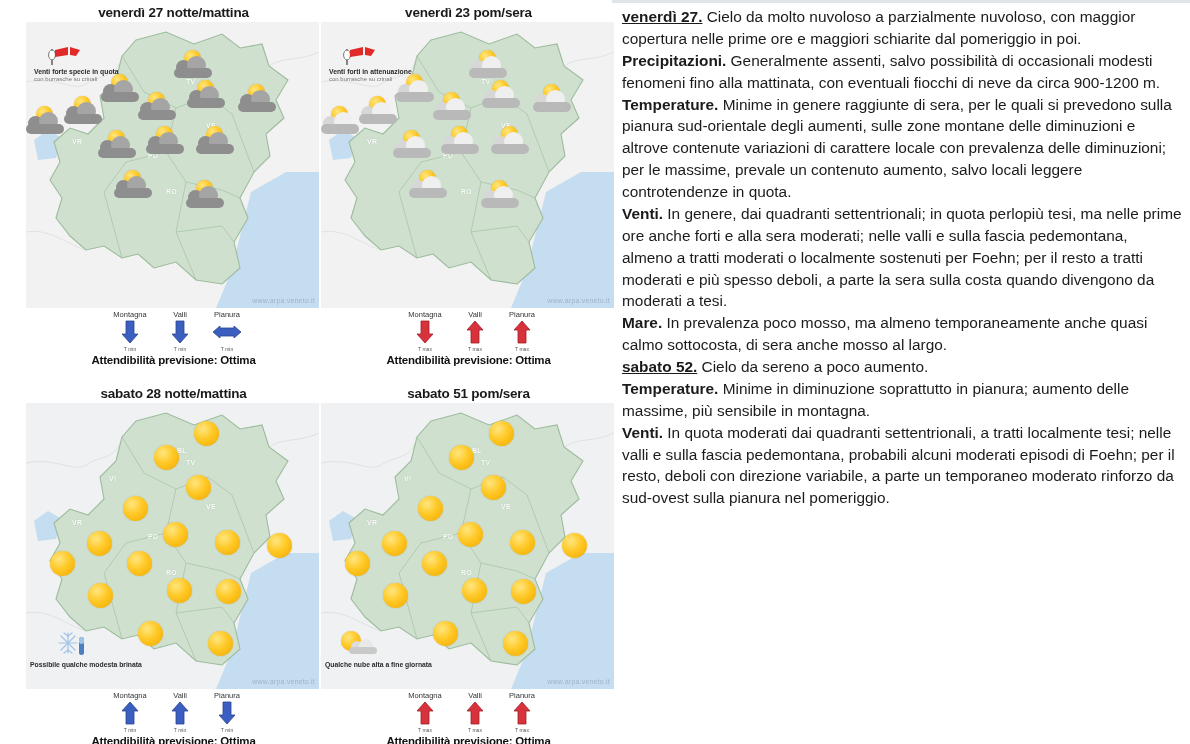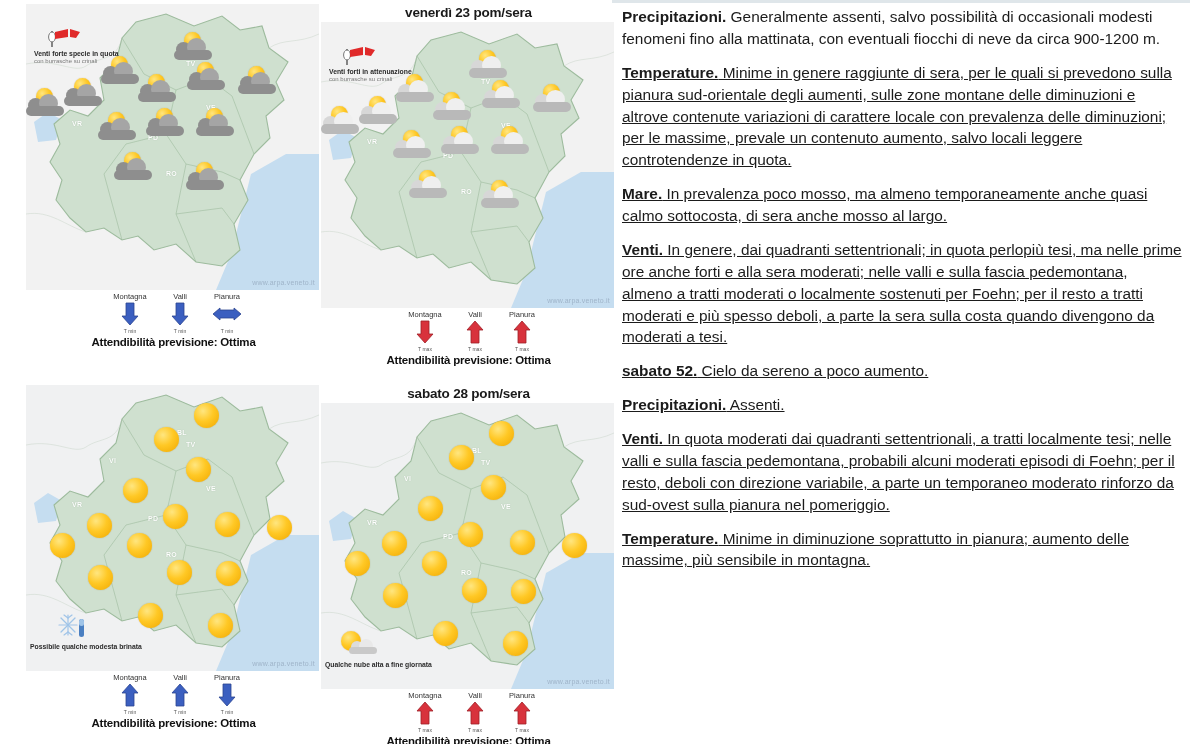--- a/index.html
+++ b/index.html
@@ -78,35 +78,36 @@
     letter-spacing:-0.2px;margin-top:1px;
   }
 
   
   .text-col{
     width:578px;height:744px;padding:6px 8px 0 10px;box-sizing:border-box;
     background:#fff;
   }
   .tc-inner{font-size:15.4px;line-height:1.42;color:#1b1b1b;}
   .para{margin:0 0 0 0;text-indent:0;}
-  .para + .para{margin-top:12px;text-decoration:underline;}
+  .para + .para{margin-top:0px;}
   .hd{font-weight:bold;}
   .hd.u{text-decoration:underline;}
   .topline{
     position:absolute;left:612px;top:0;width:578px;height:3px;background:#dfe6ea;
   }
 </style>
 </head>
 <body>
 
 <div class="page">
 
   <div class="maps-col">
 
     <div class="panel" style="left:26px;top:4px;">
+      <div class="panel-title">venerdì 27 notte/mattina</div>
       <div class="map-box">
         <svg class="region-shape" viewBox="0 0 293 286">
           <rect x="0" y="0" width="293" height="286" fill="#f2f2f2"></rect>
           <path d="M225,170 L260,150 L293,150 L293,286 L190,286 L205,250 Z" fill="#c5ddf0"></path>
           <path d="M8,118 L22,108 L36,116 L30,136 L12,138 Z" fill="#c5ddf0"></path>
           <path d="M110,18 L140,10 L168,22 L196,12 L214,26 L236,22 L243,44 L262,58 L250,78
                    L258,96 L240,112 L244,134 L228,150 L214,176 L222,196 L208,220 L214,246
                    L196,262 L170,258 L150,240 L128,246 L112,232 L96,236 L78,224 L60,228
                    L44,214 L30,196 L36,176 L24,158 L34,140 L28,120 L44,106 L62,112 L78,96
                    L74,74 L90,58 L96,34 Z" fill="#cfe0cf" stroke="#9dbb9d" stroke-width="1.1"></path>
@@ -446,20 +447,21 @@
               <path d="M9,1 L17,10 L13,10 L13,23 L5,23 L5,10 L1,10 Z" fill="#d8323c" stroke="#9e1f27" stroke-width="0.8"></path>
             </svg>
           </div>
           <div class="val">T max</div>
         </div>
       </div>
       <div class="reliab">Attendibilità previsione: Ottima</div>
     </div>
 
     <div class="panel" style="left:26px;top:385px;">
+      <div class="panel-title">sabato 28 notte/mattina</div>
       <div class="map-box sunny">
         <svg class="region-shape" viewBox="0 0 293 286">
           <rect x="0" y="0" width="293" height="286" fill="#f0f1f2"></rect>
           <path d="M225,170 L260,150 L293,150 L293,286 L190,286 L205,250 Z" fill="#c5ddf0"></path>
           <path d="M8,118 L22,108 L36,116 L30,136 L12,138 Z" fill="#c5ddf0"></path>
           <path d="M110,18 L140,10 L168,22 L196,12 L214,26 L236,22 L243,44 L262,58 L250,78
                    L258,96 L240,112 L244,134 L228,150 L214,176 L222,196 L208,220 L214,246
                    L196,262 L170,258 L150,240 L128,246 L112,232 L96,236 L78,224 L60,228
                    L44,214 L30,196 L36,176 L24,158 L34,140 L28,120 L44,106 L62,112 L78,96
                    L74,74 L90,58 L96,34 Z" fill="#cfe0cf" stroke="#9dbb9d" stroke-width="1.1"></path>
@@ -549,21 +551,21 @@
               <path d="M5,1 L13,1 L13,14 L17,14 L9,23 L1,14 L5,14 Z" fill="#3b5fc0" stroke="#2b4490" stroke-width="0.8"></path>
             </svg>
           </div>
           <div class="val">T min</div>
         </div>
       </div>
       <div class="reliab">Attendibilità previsione: Ottima</div>
     </div>
 
     <div class="panel" style="left:321px;top:385px;">
-      <div class="panel-title">sabato 28 pom/sera</div>
+      <div class="panel-title">sabato 51 pom/sera</div>
       <div class="map-box sunny">
         <svg class="region-shape" viewBox="0 0 293 286">
           <rect x="0" y="0" width="293" height="286" fill="#f0f1f2"></rect>
           <path d="M225,170 L260,150 L293,150 L293,286 L190,286 L205,250 Z" fill="#c5ddf0"></path>
           <path d="M8,118 L22,108 L36,116 L30,136 L12,138 Z" fill="#c5ddf0"></path>
           <path d="M110,18 L140,10 L168,22 L196,12 L214,26 L236,22 L243,44 L262,58 L250,78
                    L258,96 L240,112 L244,134 L228,150 L214,176 L222,196 L208,220 L214,246
                    L196,262 L170,258 L150,240 L128,246 L112,232 L96,236 L78,224 L60,228
                    L44,214 L30,196 L36,176 L24,158 L34,140 L28,120 L44,106 L62,112 L78,96
                    L74,74 L90,58 L96,34 Z" fill="#cfe0cf" stroke="#9dbb9d" stroke-width="1.1"></path>
@@ -653,41 +655,41 @@
       <div class="reliab">Attendibilità previsione: Ottima</div>
     </div>
 
   </div>
 
   <div class="topline"></div>
   <div class="text-col">
     <div class="tc-inner">
 
       <p class="para">
+        <span class="hd u">venerdì 27.</span><span> Cielo da molto nuvoloso a parzialmente nuvoloso, con maggior copertura nelle prime ore e maggiori schiarite dal pomeriggio in poi.</span>
+      </p>
+      <p class="para">
         <span class="hd">Precipitazioni.</span><span> Generalmente assenti, salvo possibilità di occasionali modesti fenomeni fino alla mattinata, con eventuali fiocchi di neve da circa 900-1200 m.</span>
       </p>
       <p class="para">
         <span class="hd">Temperature.</span><span> Minime in genere raggiunte di sera, per le quali si prevedono sulla pianura sud-orientale degli aumenti, sulle zone montane delle diminuzioni e altrove contenute variazioni di carattere locale con prevalenza delle diminuzioni; per le massime, prevale un contenuto aumento, salvo locali leggere controtendenze in quota.</span>
       </p>
       <p class="para">
+        <span class="hd">Venti.</span><span> In genere, dai quadranti settentrionali; in quota perlopiù tesi, ma nelle prime ore anche forti e alla sera moderati; nelle valli e sulla fascia pedemontana, almeno a tratti moderati o localmente sostenuti per Foehn; per il resto a tratti moderati e più spesso deboli, a parte la sera sulla costa quando divengono da moderati a tesi.</span>
+      </p>
+      <p class="para">
         <span class="hd">Mare.</span><span> In prevalenza poco mosso, ma almeno temporaneamente anche quasi calmo sottocosta, di sera anche mosso al largo.</span>
       </p>
-      <p class="para">
-        <span class="hd">Venti.</span><span> In genere, dai quadranti settentrionali; in quota perlopiù tesi, ma nelle prime ore anche forti e alla sera moderati; nelle valli e sulla fascia pedemontana, almeno a tratti moderati o localmente sostenuti per Foehn; per il resto a tratti moderati e più spesso deboli, a parte la sera sulla costa quando divengono da moderati a tesi.</span>
-      </p>
 
       <p class="para">
         <span class="hd u">sabato 52.</span><span> Cielo da sereno a poco aumento.</span>
       </p>
       <p class="para">
-        <span class="hd">Precipitazioni.</span><span> Assenti.</span>
+        <span class="hd">Temperature.</span><span> Minime in diminuzione soprattutto in pianura; aumento delle massime, più sensibile in montagna.</span>
       </p>
       <p class="para">
         <span class="hd">Venti.</span><span> In quota moderati dai quadranti settentrionali, a tratti localmente tesi; nelle valli e sulla fascia pedemontana, probabili alcuni moderati episodi di Foehn; per il resto, deboli con direzione variabile, a parte un temporaneo moderato rinforzo da sud-ovest sulla pianura nel pomeriggio.</span>
-      </p>
-      <p class="para">
-        <span class="hd">Temperature.</span><span> Minime in diminuzione soprattutto in pianura; aumento delle massime, più sensibile in montagna.</span>
       </p>
 
     </div>
   </div>
 
 </div>
 
 </body></html>

